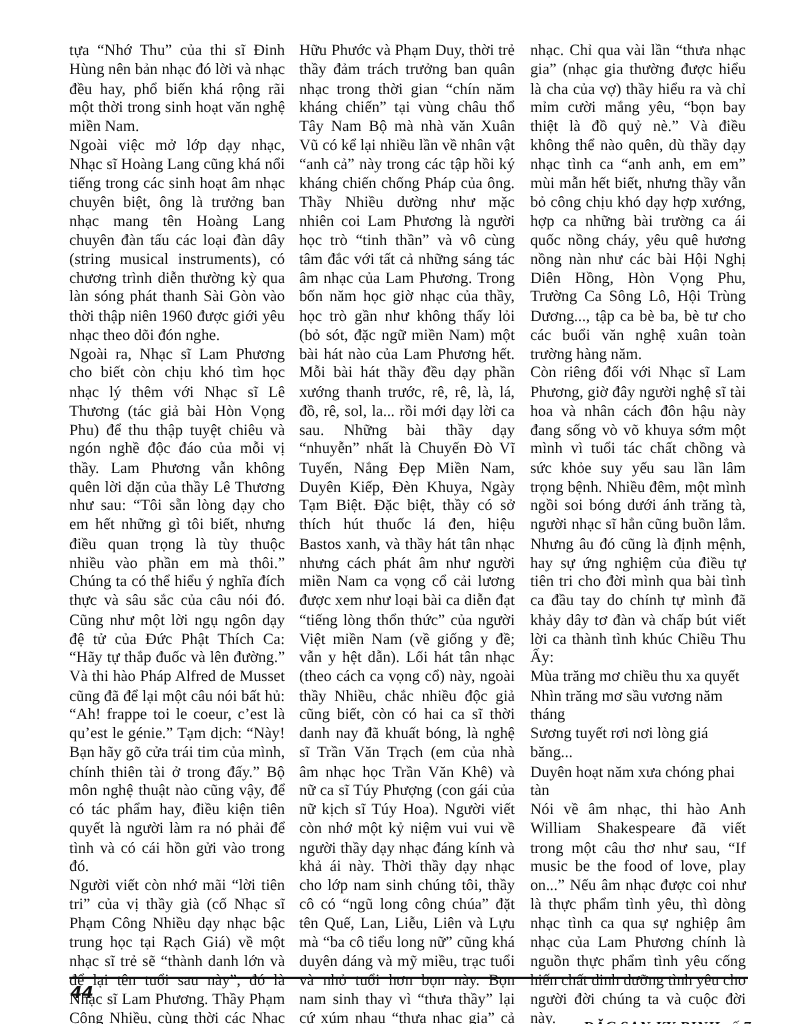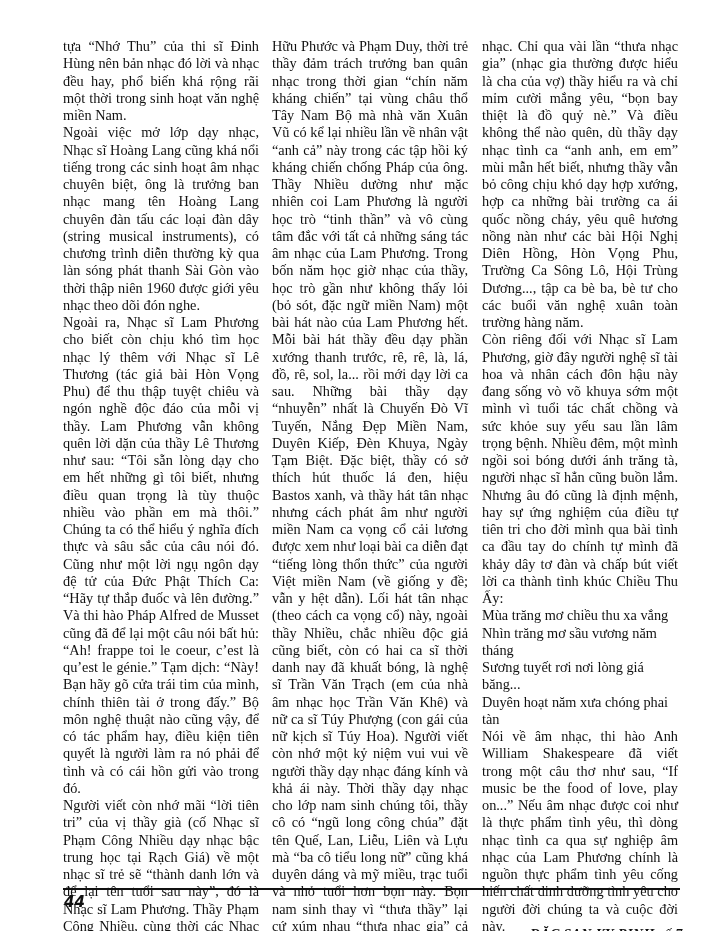--- a/index.html
+++ b/index.html
@@ -43,21 +43,21 @@
     <p>Người viết còn nhớ mãi “lời tiên tri” của vị thầy già (cố Nhạc sĩ Phạm Công Nhiều dạy nhạc bậc trung học tại Rạch Giá) về một nhạc sĩ trẻ sẽ “thành danh lớn và để lại tên tuổi sau này”, đó là Nhạc sĩ Lam Phương. Thầy Phạm Công Nhiều, cùng thời các Nhạc sĩ Lưu</p>
   </div>
 
   <div class="col col2">
     <p>Hữu Phước và Phạm Duy, thời trẻ thầy đảm trách trưởng ban quân nhạc trong thời gian “chín năm kháng chiến” tại vùng châu thổ Tây Nam Bộ mà nhà văn Xuân Vũ có kể lại nhiều lần về nhân vật “anh cả” này trong các tập hồi ký kháng chiến chống Pháp của ông. Thầy Nhiều dường như mặc nhiên coi Lam Phương là người học trò “tinh thần” và vô cùng tâm đắc với tất cả những sáng tác âm nhạc của Lam Phương. Trong bốn năm học giờ nhạc của thầy, học trò gần như không thấy lỏi (bỏ sót, đặc ngữ miền Nam) một bài hát nào của Lam Phương hết. Mỗi bài hát thầy đều dạy phần xướng thanh trước, rê, rê, là, lá, đồ, rê, sol, la... rồi mới dạy lời ca sau. Những bài thầy dạy “nhuyễn” nhất là Chuyến Đò Vĩ Tuyến, Nắng Đẹp Miền Nam, Duyên Kiếp, Đèn Khuya, Ngày Tạm Biệt. Đặc biệt, thầy có sở thích hút thuốc lá đen, hiệu Bastos xanh, và thầy hát tân nhạc nhưng cách phát âm như người miền Nam ca vọng cổ cải lương được xem như loại bài ca diễn đạt “tiếng lòng thổn thức” của người Việt miền Nam (về giống y đề; vẫn y hệt dẫn). Lối hát tân nhạc (theo cách ca vọng cổ) này, ngoài thầy Nhiều, chắc nhiều độc giả cũng biết, còn có hai ca sĩ thời danh nay đã khuất bóng, là nghệ sĩ Trần Văn Trạch (em của nhà âm nhạc học Trần Văn Khê) và nữ ca sĩ Túy Phượng (con gái của nữ kịch sĩ Túy Hoa). Người viết còn nhớ một kỷ niệm vui vui về người thầy dạy nhạc đáng kính và khả ái này. Thời thầy dạy nhạc cho lớp nam sinh chúng tôi, thầy cô có “ngũ long công chúa” đặt tên Quế, Lan, Liễu, Liên và Lựu mà “ba cô tiểu long nữ” cũng khá duyên dáng và mỹ miều, trạc tuổi và nhỏ tuổi hơn bọn này. Bọn nam sinh thay vì “thưa thầy” lại cứ xúm nhau “thưa nhạc gia” cả lớp trong giờ học</p>
   </div>
 
   <div class="col col3">
     <p>nhạc. Chỉ qua vài lần “thưa nhạc gia” (nhạc gia thường được hiểu là cha của vợ) thầy hiểu ra và chỉ mỉm cười mắng yêu, “bọn bay thiệt là đồ quỷ nè.” Và điều không thể nào quên, dù thầy dạy nhạc tình ca “anh anh, em em” mùi mẫn hết biết, nhưng thầy vẫn bỏ công chịu khó dạy hợp xướng, hợp ca những bài trường ca ái quốc nồng cháy, yêu quê hương nồng nàn như các bài Hội Nghị Diên Hồng, Hòn Vọng Phu, Trường Ca Sông Lô, Hội Trùng Dương..., tập ca bè ba, bè tư cho các buổi văn nghệ xuân toàn trường hàng năm.</p>
     <p>Còn riêng đối với Nhạc sĩ Lam Phương, giờ đây người nghệ sĩ tài hoa và nhân cách đôn hậu này đang sống vò võ khuya sớm một mình vì tuổi tác chất chồng và sức khỏe suy yếu sau lần lâm trọng bệnh. Nhiều đêm, một mình ngồi soi bóng dưới ánh trăng tà, người nhạc sĩ hẳn cũng buồn lắm. Nhưng âu đó cũng là định mệnh, hay sự ứng nghiệm của điều tự tiên tri cho đời mình qua bài tình ca đầu tay do chính tự mình đã khảy dây tơ đàn và chấp bút viết lời ca thành tình khúc Chiều Thu Ấy:</p>
-    <p class="verse">Mùa trăng mơ chiều thu xa vắng</p>
+    <p class="verse">Mùa trăng mơ chiều thu xa quyết</p>
     <p class="verse">Nhìn trăng mơ sầu vương năm tháng</p>
     <p class="verse">Sương tuyết rơi nơi lòng giá băng...</p>
     <p class="verse">Duyên hoạt năm xưa chóng phai tàn</p>
     <p>Nói về âm nhạc, thi hào Anh William Shakespeare đã viết trong một câu thơ như sau, “If music be the food of love, play on...” Nếu âm nhạc được coi như là thực phẩm tình yêu, thì dòng nhạc tình ca qua sự nghiệp âm nhạc của Lam Phương chính là nguồn thực phẩm tình yêu cống hiến chất dinh dưỡng tình yêu cho người đời chúng ta và cuộc đời này.</p>
 
   </div>
 
   <div class="rule"></div>
   <div class="page-number">44</div>
   <div class="footer-title">ĐẶC SAN KỴ BINH số 7</div>

